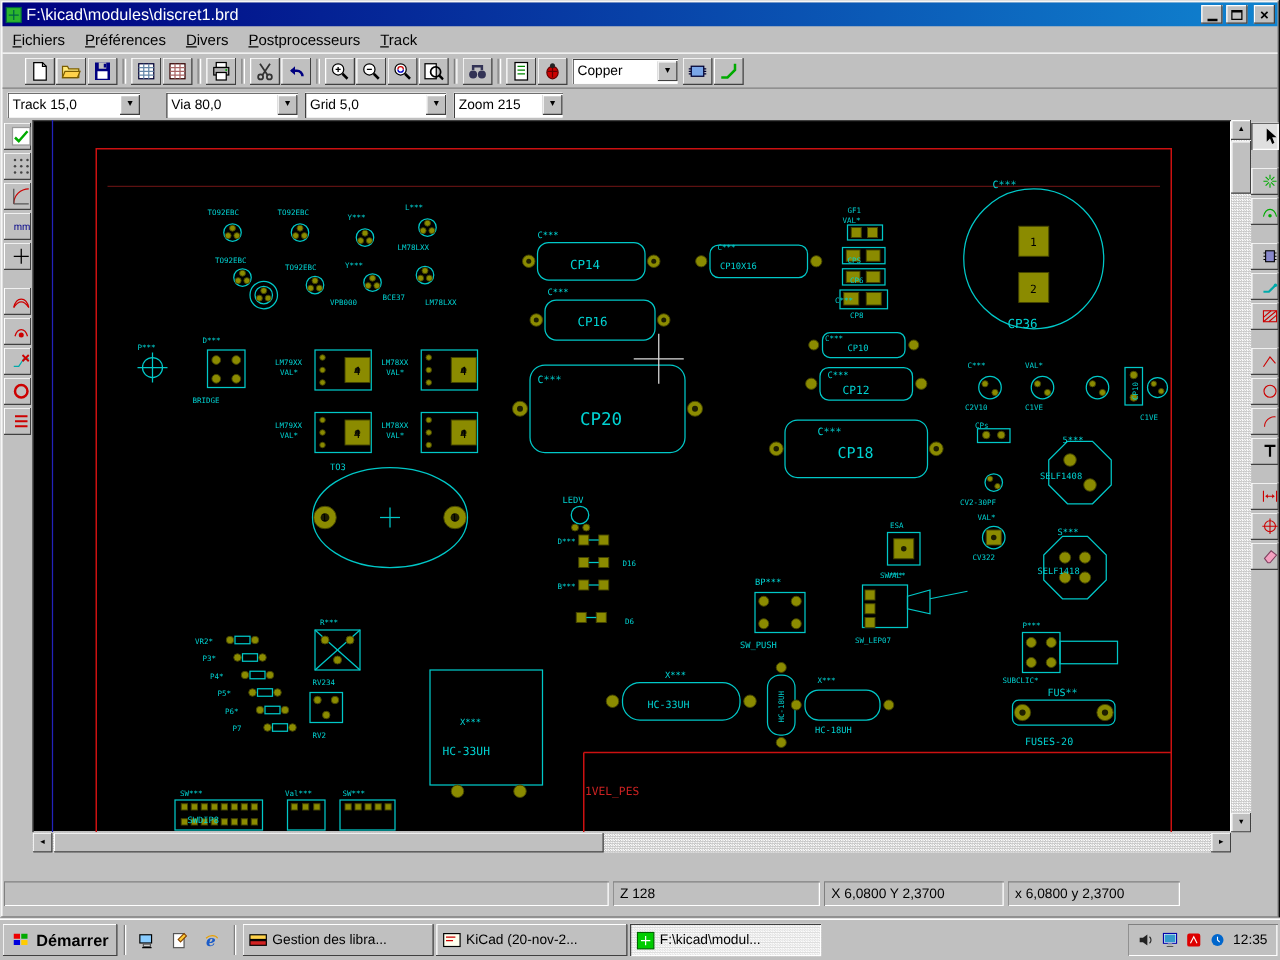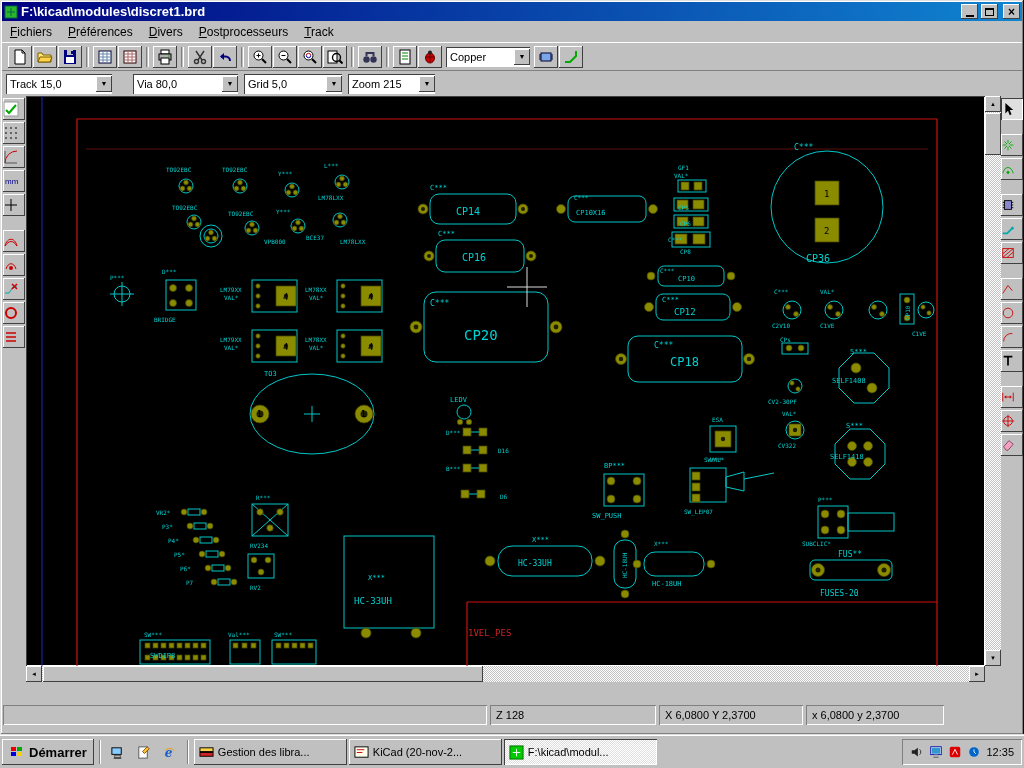--- a/index.html
+++ b/index.html
@@ -9,50 +9,50 @@
 
   
   .raised { box-shadow: inset -1px -1px #0a0a0a, inset 1px 1px #dfdfdf, inset -2px -2px #808080, inset 2px 2px #fff; }
   .sunken-thin { box-shadow: inset 1px 1px #404040, inset -1px -1px #fff; }
 
   .app-window { position:absolute; top:0; left:0; width:1024px; height:735px; background:var(--chrome,#c0c0c0); }
 
   .titlebar { position:absolute; top:2px; left:2px; right:2px; height:19px;
     background:linear-gradient(90deg,var(--tb1,#000080),var(--tb2,#1084d0));
     display:flex; align-items:center; padding:0 2px; gap:3px; }
-  .title-text { color:#fff; font-weight:bold; font-size:13px; flex:1; white-space:nowrap; overflow:hidden; }
+  .title-text { color:#fff; font-weight:normal; font-size:13px; flex:1; white-space:nowrap; overflow:hidden; }
   .tb-btn { width:17px; height:15px; background:#c0c0c0; display:flex; align-items:center; justify-content:center;
     font-size:10px; line-height:1; box-shadow: inset -1px -1px #404040, inset 1px 1px #fff; }
   .tb-btn.close { margin-left:2px; font-weight:bold; font-size:12px; }
   .glyph-min { width:8px; height:2px; background:#000; margin-top:8px; }
   .glyph-max { width:9px; height:8px; border:1px solid #000; border-top-width:2px; }
 
   .menubar { position:absolute; top:21px; left:2px; right:2px; height:21px; display:flex; align-items:center; font-size:12px; }
   .menu-item { display:inline-block; padding:3px 8px; }
   .menu-item::first-letter { text-decoration:underline; }
 
-  .toolbar1 { position:absolute; top:42px; left:2px; right:2px; height:28px; display:flex; align-items:center; padding:0 6px; gap:1px; border-top:1px solid #fff; }
+  .toolbar1 { position:absolute; top:42px; left:2px; right:2px; height:28px; display:flex; align-items:center; padding:0 18px; gap:1px; border-top:1px solid #fff; }
   .toolbar2 { position:absolute; top:70px; left:2px; right:2px; height:26px; display:flex; align-items:center; padding:0 2px; border-top:1px solid #808080; }
   .tbtn { width:24px; height:22px; background:#c0c0c0; display:flex; align-items:center; justify-content:center;
     box-shadow: inset -1px -1px #404040, inset 1px 1px #fff; flex:0 0 auto; }
   .tsep { width:3px; height:20px; margin:0 3px; border-left:1px solid #808080; border-right:1px solid #fff; flex:0 0 auto; }
   .combo { display:flex; align-items:center; height:20px; background:#fff; font-size:11px; padding-left:4px;
     box-shadow: inset 1px 1px #404040, inset -1px -1px #fff; flex:0 0 auto; }
   .combo .cbtn { margin-left:auto; width:16px; height:16px; background:#c0c0c0; display:flex; align-items:center;
     justify-content:center; font-size:7px; box-shadow: inset -1px -1px #404040, inset 1px 1px #fff; }
   .combo .ctext { white-space:nowrap; overflow:hidden; flex:1; }
   .w-layer { width:84px; margin:0 3px; }
   .w-track { width:106px; margin-left:2px; }
   .w-via { width:105px; margin-left:21px; }
-  .w-grid { width:98px; margin-left:6px; }
+  .w-grid { width:113px; margin-left:6px; }
   .w-zoom { width:87px; margin-left:6px; }
 
   .left-tools { position:absolute; top:96px; left:2px; width:24px; height:586px; display:flex; flex-direction:column; align-items:center; padding-top:2px; gap:2px; }
   .right-tools { position:absolute; top:96px; left:1001px; width:22px; height:586px; display:flex; flex-direction:column; align-items:center; padding-top:2px; gap:2px; }
-  .sbtn { width:22px; height:22px; background:#c0c0c0; display:flex; align-items:center; justify-content:flex-start;
+  .sbtn { width:22px; height:22px; background:#c0c0c0; display:flex; align-items:center; justify-content:flex-end;
     box-shadow: inset -1px -1px #404040, inset 1px 1px #fff; flex:0 0 auto; }
   .sbtn.pressed { box-shadow: inset 1px 1px #404040, inset -1px -1px #fff; background:#dfdfdf; }
   .vgap { height:10px; flex:0 0 auto; }
 
   .canvas { position:absolute; top:96px; left:26px; width:959px; height:570px; background:var(--canvasbg,#000); }
   .canvas svg { display:block; }
   .canvas svg text { font-family:"DejaVu Sans Mono", monospace; }
   .o { fill:none; stroke:var(--cy,#00c8c8); stroke-width:1; }
   .p { fill:var(--pad,#8b8b00); stroke:var(--padk,#454500); stroke-width:0.75; }
   .h { fill:var(--hole,#1e1e00); }

